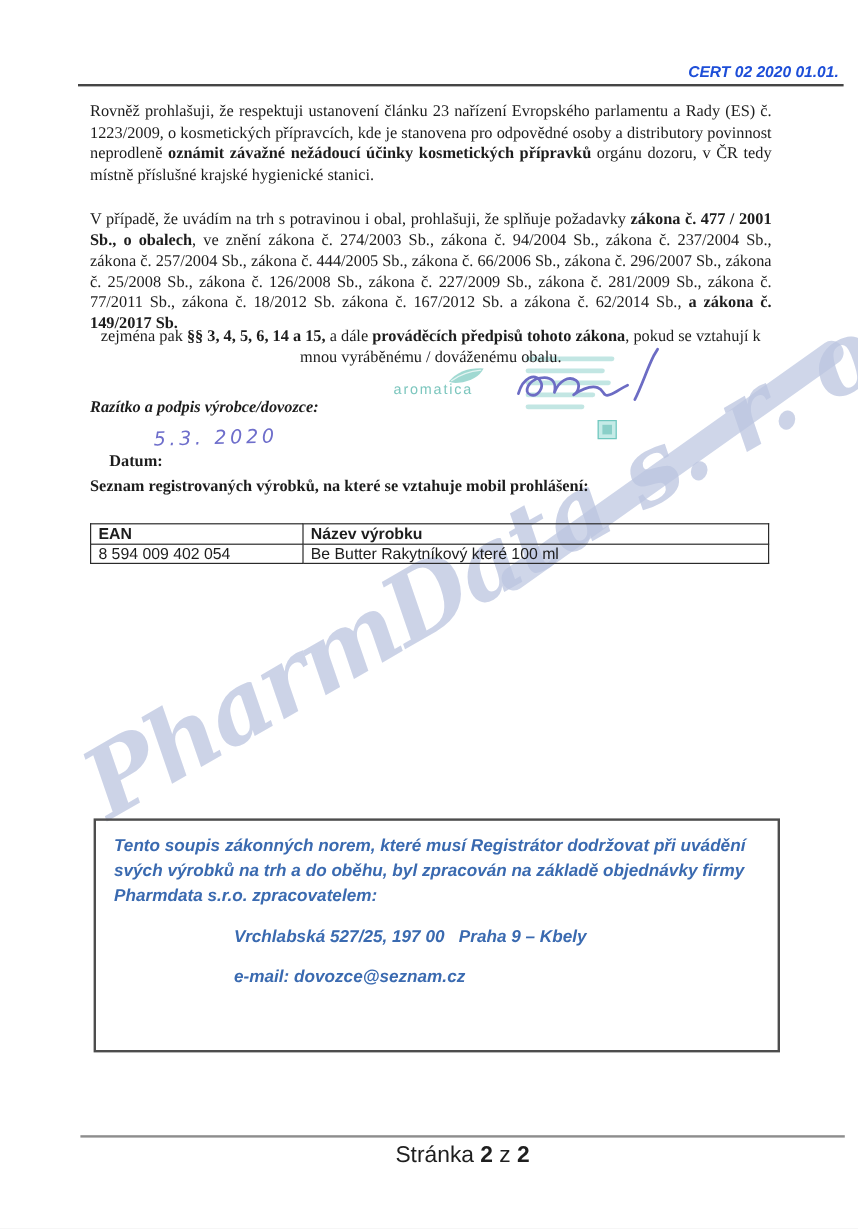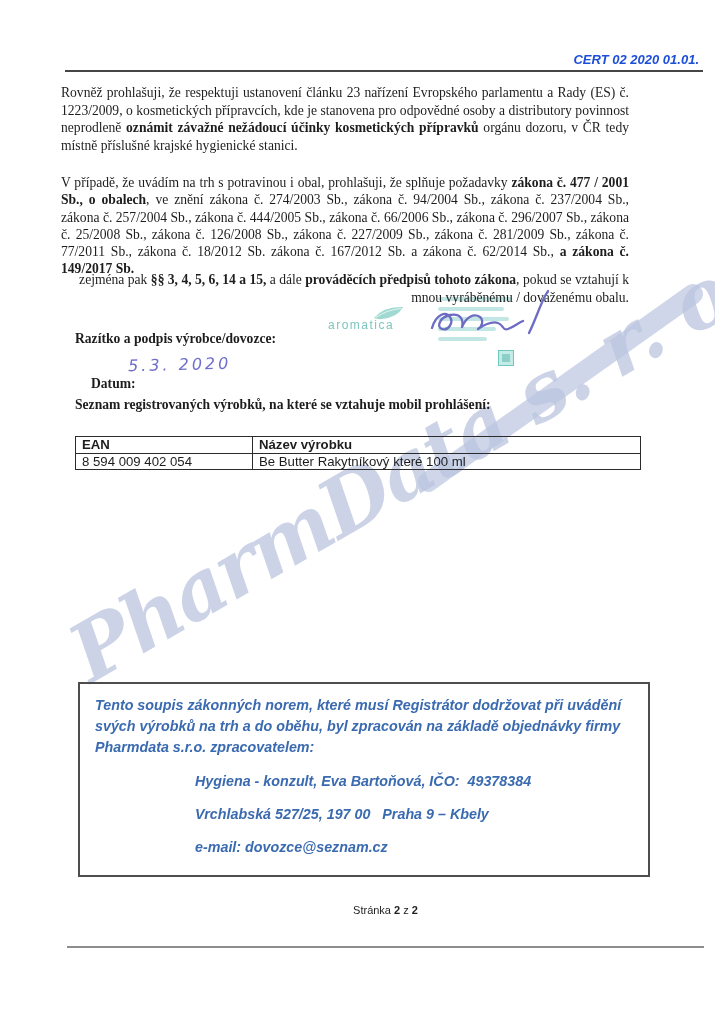--- a/index.html
+++ b/index.html
@@ -30,40 +30,40 @@
     position: absolute;
     left: 65px;
     top: 70px;
     width: 638px;
     height: 2px;
     background: #454545;
   }
   
   .par {
     position: absolute;
-    left: 61px;
+    left: 75px;
     width: 568px;
     font-size: 13.6px;
     line-height: 17.5px;
     text-align: justify;
     z-index: 2;
   }
   #p1 { top: 84px; }
   #p2 { top: 174px; line-height: 17.3px; }
-  #p3 { top: 271px; text-align: right; }
+  #p3 { top: 271px; text-align: center; }
   .par b { font-weight: bold; }
   
   .label-bold {
     position: absolute;
     left: 75px;
     font-weight: bold;
     font-size: 13.6px;
     z-index: 2;
   }
-  #stamp-label { top: 331px; }
+  #stamp-label { top: 331px; font-style: italic; }
   #datum-label { top: 376px; margin-left: 16px; }
   #seznam-heading { top: 397px; }
   .aromatica {
     position: absolute;
     left: 328px;
     top: 315px;
     z-index: 2;
   }
   .aromatica .leaf {
     position: absolute;
@@ -200,25 +200,25 @@
     position: absolute;
     left: 67px;
     top: 946px;
     width: 637px;
     height: 2px;
     background: #8d8d8d;
   }
   .footer-text {
     position: absolute;
     left: 67px;
-    top: 904px;
+    top: 952px;
     width: 637px;
     text-align: center;
     font-family: "Liberation Sans", sans-serif;
-    font-size: 11px;
+    font-size: 19px;
     color: #1f1f1f;
     z-index: 2;
   }
   .footer-text b { font-weight: bold; }
 </style>
 </head>
 <body>
 
 <div id="page">
 
@@ -280,21 +280,20 @@
     </tbody>
   </table>
 
   <div class="watermark">PharmData s. r. o.</div>
   <svg class="swash-svg" width="715" height="1024" viewBox="0 0 715 1024">
     <line x1="428" y1="482" x2="693" y2="294" stroke="rgba(187,196,223,0.7)" stroke-width="20" stroke-linecap="round"></line>
   </svg>
 
   <div class="info-box">
     <div class="box-par">Tento soupis zákonných norem, které musí Registrátor dodržovat při uvádění svých výrobků na trh a do oběhu, byl zpracován na základě objednávky firmy Pharmdata s.r.o. zpracovatelem:</div>
-    <div class="box-line">Hygiena - konzult, Eva Bartoňová, IČO:&nbsp; 49378384</div>
     <div class="box-line">Vrchlabská 527/25, 197 00&nbsp;&nbsp; Praha 9 – Kbely</div>
     <div class="box-line">e-mail: dovozce@seznam.cz</div>
   </div>
 
   <div class="rule-bottom"></div>
   <div class="footer-text"><span>Stránka </span><b>2</b><span> z </span><b>2</b></div>
 
 </div>
 
 </body></html>

